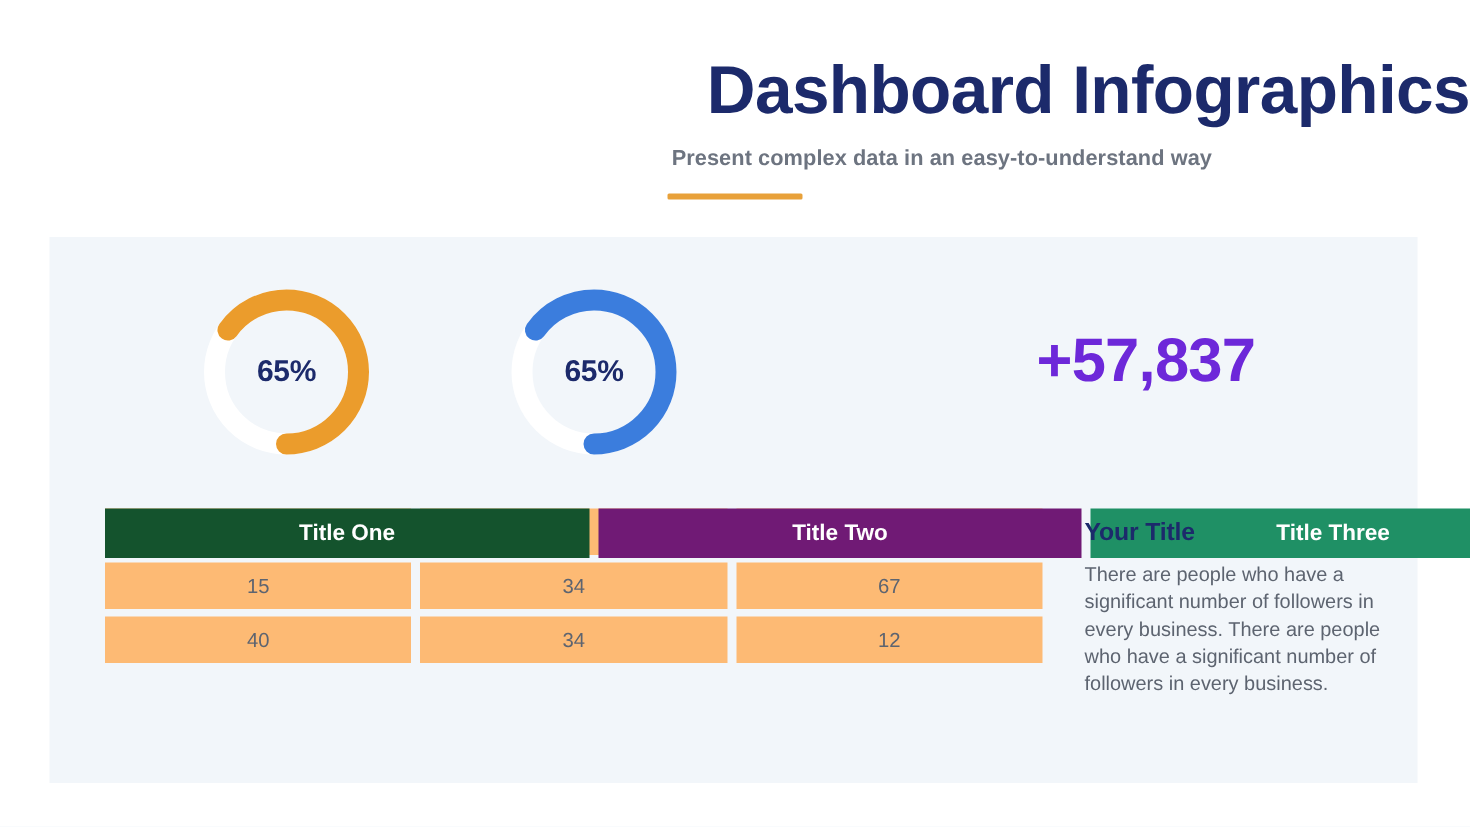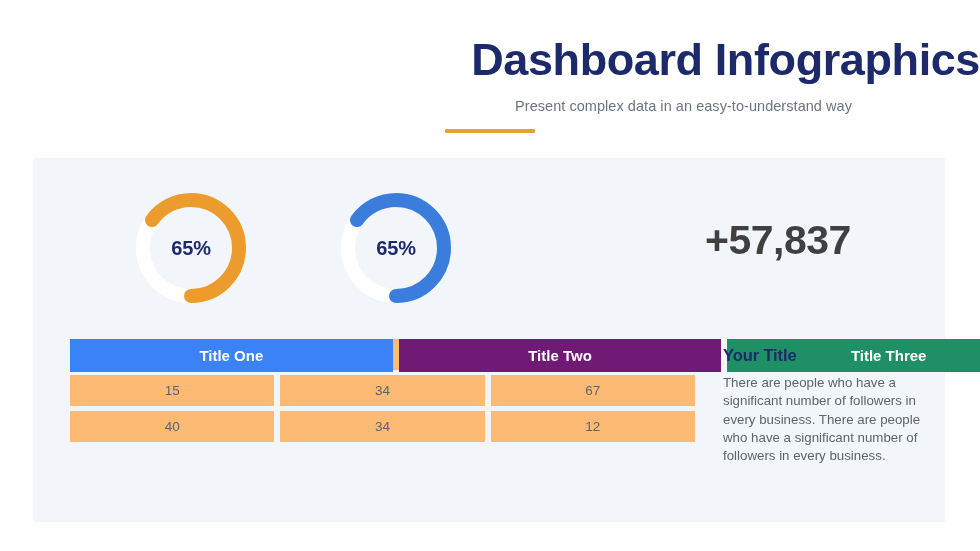--- a/index.html
+++ b/index.html
@@ -34,24 +34,23 @@
     color: #1c2a6b;
     letter-spacing: -0.4px;
     line-height: 1.05;
   }
   .page-subtitle {
     position: absolute;
     left: 0;
     top: 98px;
     width: 808px;
     font-size: 14.5px;
-    font-weight: 400;
+    font-weight: 700;
     color: #6d7480;
     letter-spacing: 0.05px;
-    padding-left: 44px;
   }
   .title-divider {
     position: absolute;
     left: 445px;
     top: 129px;
     width: 90px;
     height: 4px;
     background: #e8a13a;
     border-radius: 1px;
   }
@@ -98,27 +97,27 @@
     align-items: center;
     justify-content: center;
     font-size: 20px;
     font-weight: 700;
     color: #1c2a6b;
     letter-spacing: -0.2px;
   }
 
   .big-number {
     position: absolute;
-    left: 672px;
+    left: 658px;
     top: 62px;
     width: 220px;
     text-align: left;
     font-size: 41px;
     font-weight: 700;
-    color: #404040;
+    color: #6d28d9;
     letter-spacing: -0.5px;
     line-height: 1;
   }
 
   
   .table {
     position: absolute;
     left: 37px;
     top: 181px;
     width: 625px;
@@ -139,21 +138,21 @@
     background: #fdba74;
     font-weight: 400;
   }
   .trow.header .tcell {
     height: 33px;
     color: #ffffff;
     font-size: 15px;
     font-weight: 700;
     background: #cccccc;
   }
-  .trow.header .tcell.c0 { background: #3b82f6; }
+  .trow.header .tcell.c0 { background: #14532d; }
   .trow.header .tcell.c1 { background: #701a75; }
   .trow.header .tcell.c2 { background: #1f9065; }
 
   
   .side-text {
     position: absolute;
     left: 690px;
     top: 175px;
     width: 200px;
     margin-top: 13px;

